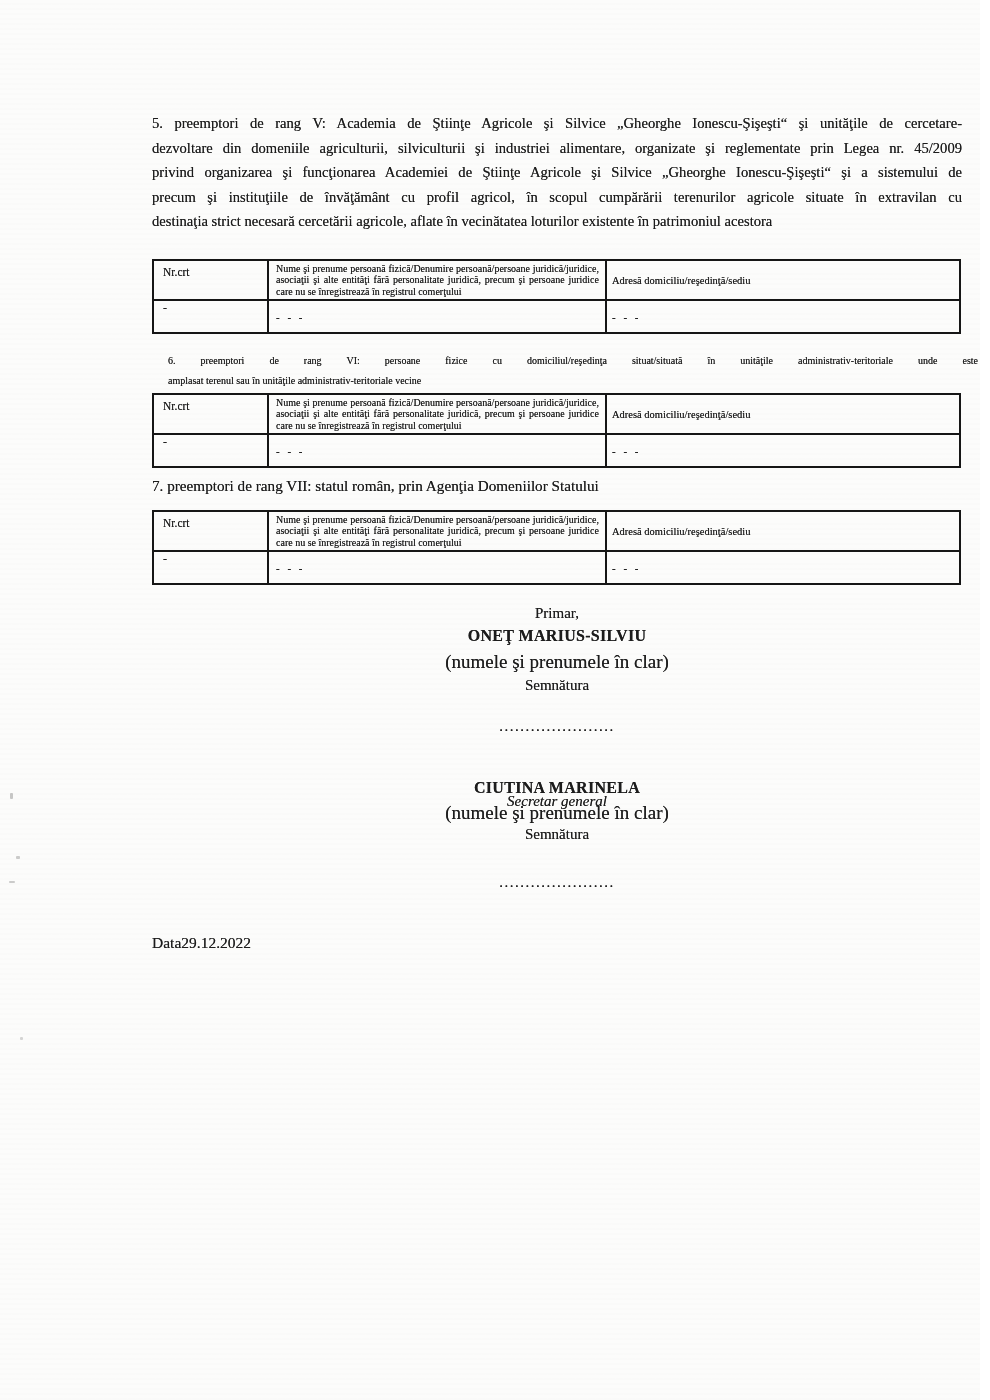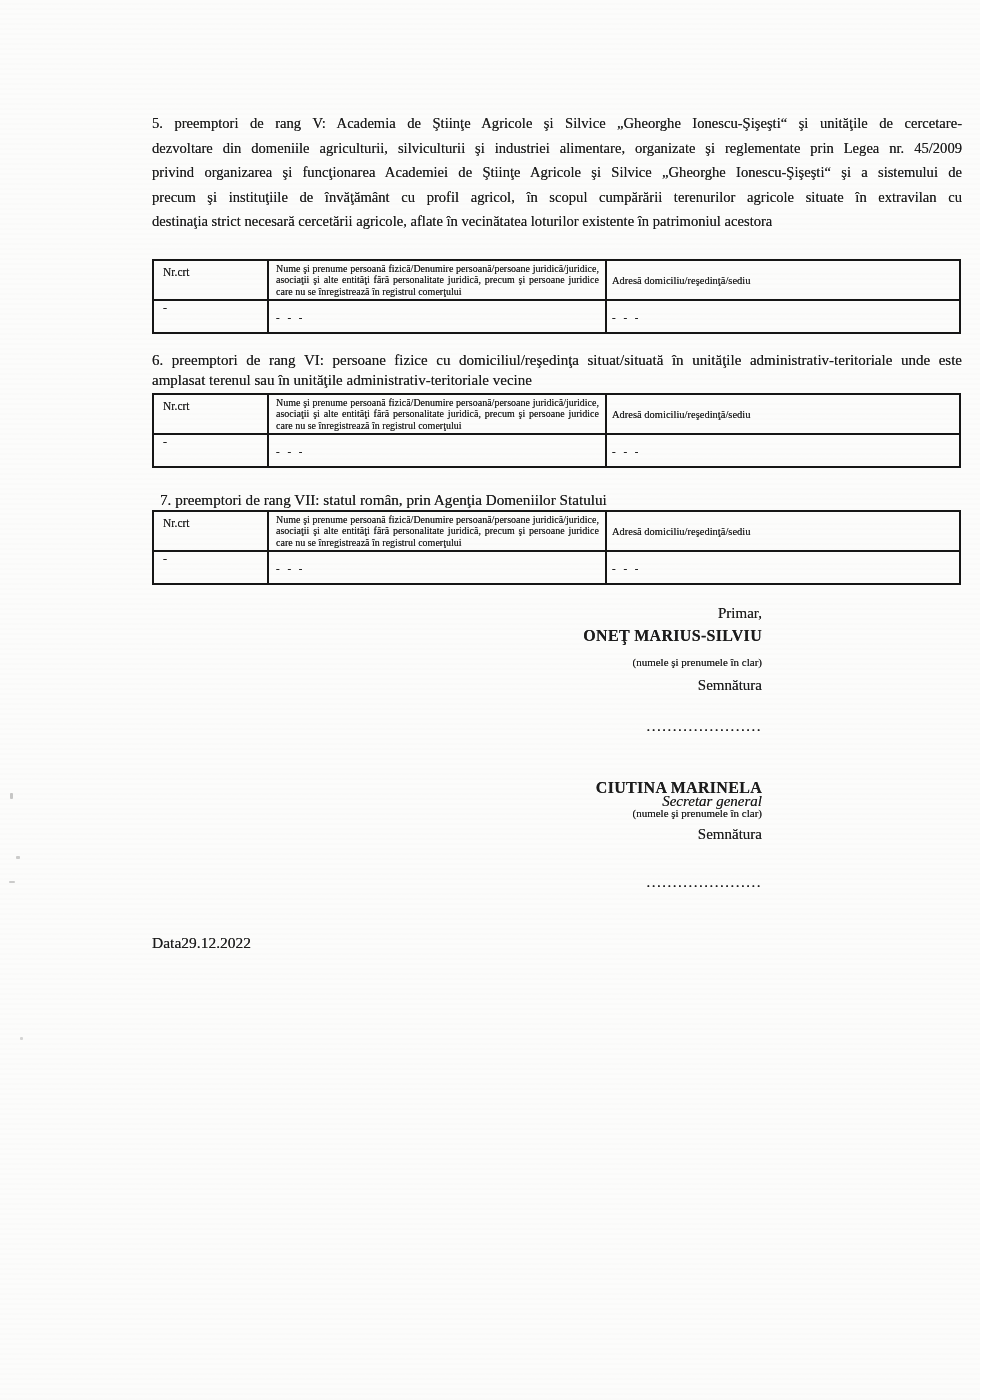--- a/index.html
+++ b/index.html
@@ -15,43 +15,43 @@
     color:#1c1c1c;
     text-shadow:0 0 0.35px rgba(25,25,25,0.75);
   }
   .abs { position:absolute; }
 
   
   .para { left:152px; width:810px; }
   .p5 { top:111px; font-size:14.6px; }
   .p5 .jline { line-height:24.6px; text-align:justify; text-align-last:justify; }
   .p5 .jline.last { text-align-last:left; }
-  .p6 { top:351px; font-size:15px; }
+  .p6 { top:351px; font-size:10px;margin-left:16px; }
   .p6 .jline { line-height:19.8px; text-align:justify; text-align-last:justify; }
   .p6 .jline.last { text-align-last:left; }
-  .p7 { top:490px; font-size:15.2px; line-height:20px;margin-left:8px; }
+  .p7 { top:476px; font-size:15.2px; line-height:20px; }
 
   
   table.preemptors { position:absolute; left:152px; width:809px; border-collapse:collapse; table-layout:fixed; }
   .t1 { top:259px; } .t2 { top:393px; } .t3 { top:510px; }
   table.preemptors td { border:2px solid #161616; overflow:hidden; }
   table.preemptors tr.head { height:38px; }
   table.preemptors tr.body { height:29px; }
   td.c1 { width:100px; padding:0 4px 16px 9px; font-size:11.5px; vertical-align:middle; }
   td.c2 { width:323px; padding:2px 6px 2px 7px; font-size:10px; line-height:11.4px;
           text-align:justify; vertical-align:top;border-radius:9px; }
   td.c3 { padding:0 4px 0 5px; font-size:10.5px; vertical-align:middle; }
   tr.body td.c2, tr.body td.c3 { font-size:11px; font-weight:bold; letter-spacing:1px; word-spacing:3px;
           text-align:left; vertical-align:middle; line-height:normal; }
   tr.body td.c1 { font-size:12px; }
 
   
-  .sig { left:352px; width:410px; text-align:right; line-height:20px; font-size:15px; }
+  .sig { left:352px; width:410px; text-align:center; line-height:20px; font-size:15px; }
   .sig.bold { font-weight:bold; font-size:16px; letter-spacing:0.3px; line-height:22px; }
-  .sig.note { font-size:11px; }
+  .sig.note { font-size:19px; }
   .sig.dots { letter-spacing:1.5px; font-size:15px; }
 
   
   .dateline { left:152px; top:932px; font-size:15.5px; line-height:21px; }
   .dateline .val { font-weight:normal; }
 
   
   .speck { position:absolute; background:#9a9a9a; border-radius:1px; }
   .sp1 { left:10px; top:793px; width:3px; height:6px; opacity:.55; }
   .sp2 { left:16px; top:856px; width:4px; height:3px; opacity:.5; }

